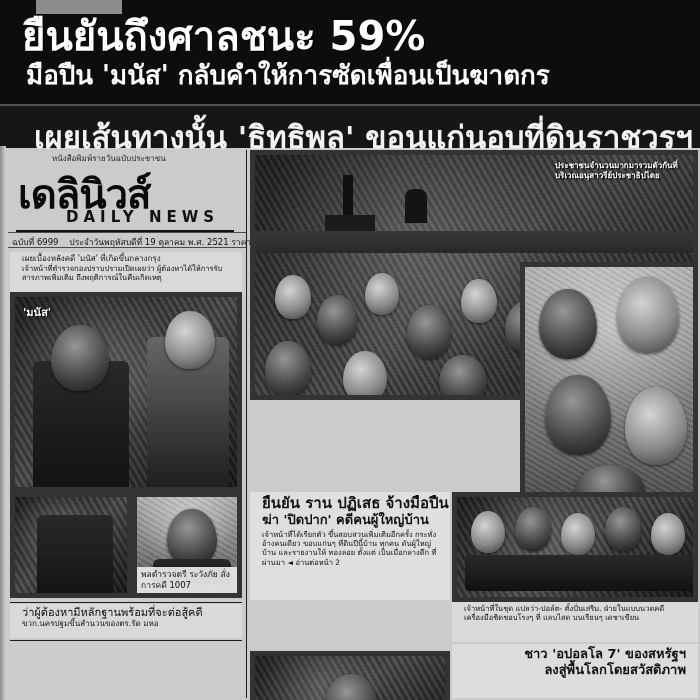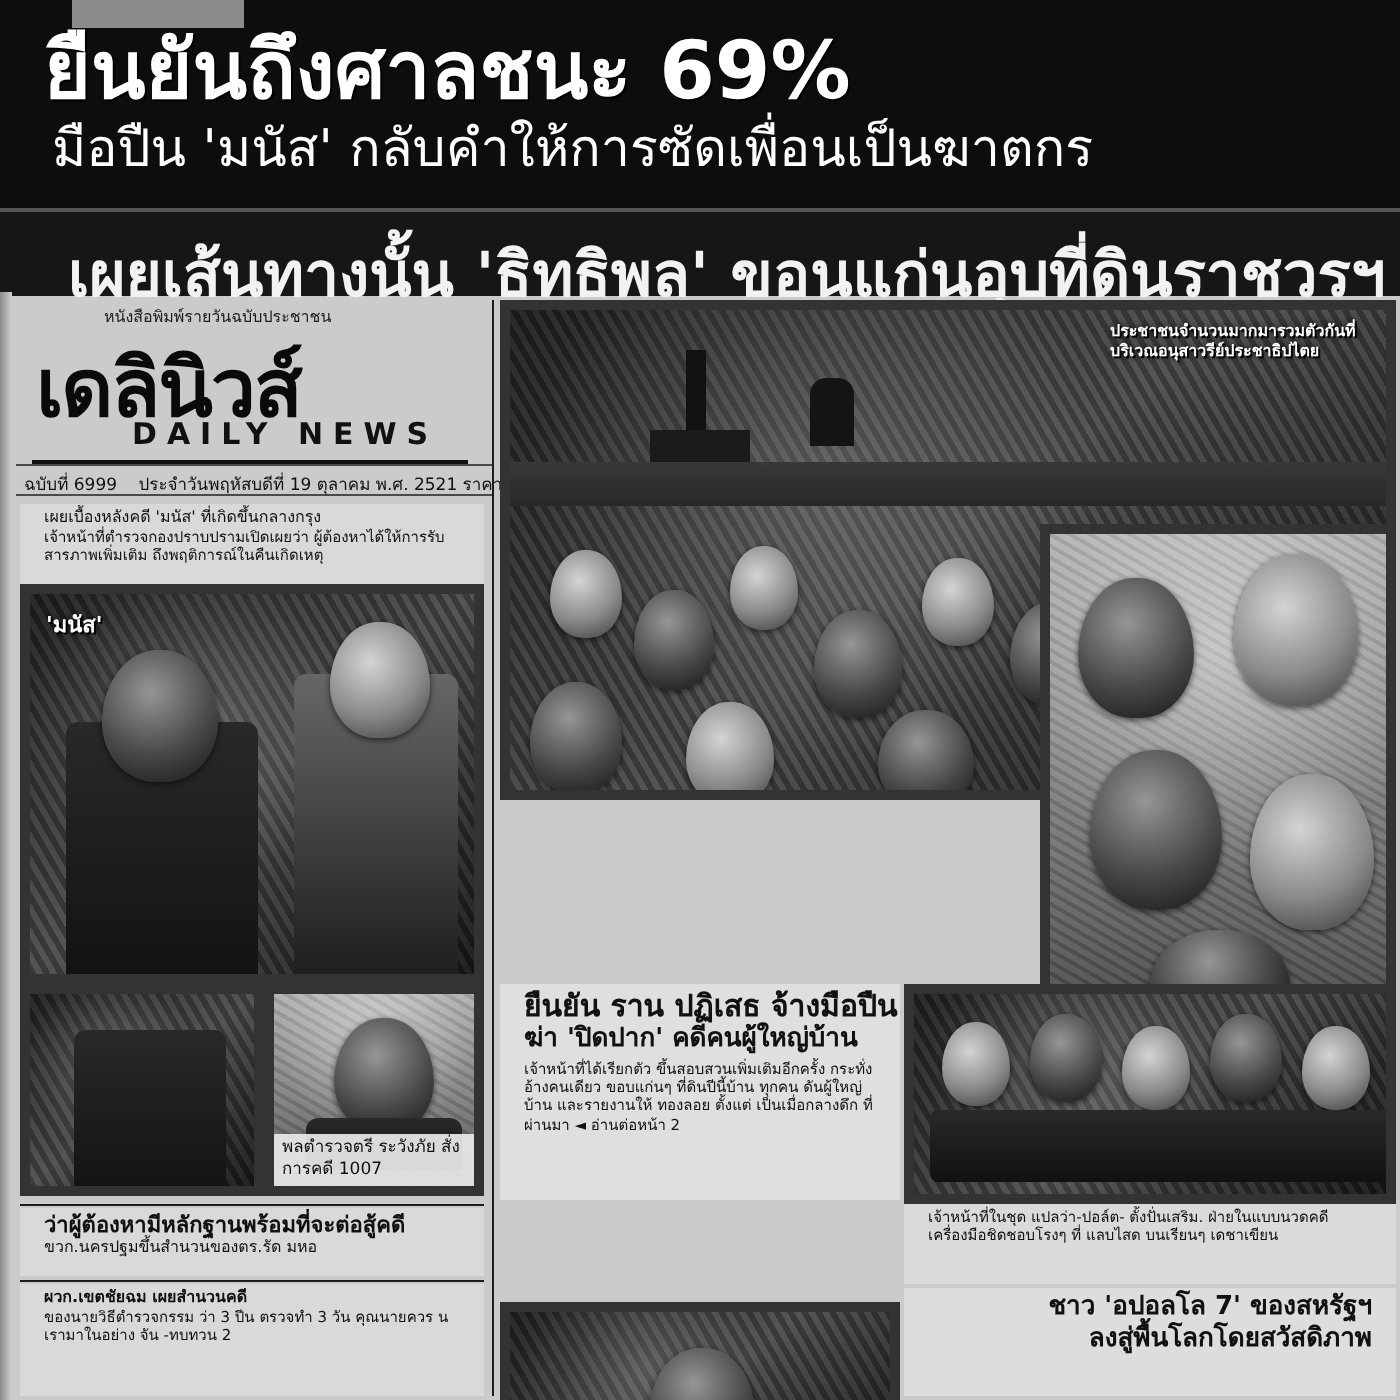--- a/index.html
+++ b/index.html
@@ -48,21 +48,21 @@
     white-space: nowrap;
     font-family: "DejaVu Sans", sans-serif;
     text-shadow: 1px 1px 0 #000;
   }
   .headline-sub {
     position: absolute;
     left: 26px; top: 60px;
     width: 650px;
     color: #ffffff;
     font-size: 26px;
-    font-weight: normal;
+    font-weight: bold;
     line-height: 30px;
     white-space: nowrap;
   }
 
   
   .second-banner {
     position: absolute;
     left: 0; top: 104px;
     width: 700px;
     height: 42px;
@@ -249,21 +249,21 @@
     background: linear-gradient(90deg, #8e8a84, #d6d2cb);
   }
 </style>
 </head>
 <body>
 
 <div class="page">
 
   <div class="top-banner">
     <div class="banner-corner"></div>
-    <div class="headline-main">ยืนยันถึงศาลชนะ 69%</div>
+    <div class="headline-main">ยืนยันถึงศาลชนะ 59%</div>
     <div class="headline-sub">มือปืน 'มนัส' กลับคำให้การซัดเพื่อนเป็นฆาตกร</div>
   </div>
 
   <div class="second-banner">
     <div class="second-banner-text">เผยเส้นทางนั้น 'ธิทธิพล' ขอนแก่นอุบที่ดินราชวรฯ</div>
   </div>
 
   <div class="page-edge-l"></div>
 
   <div class="masthead">
@@ -357,30 +357,26 @@
     <div class="figure" style="left:8px;top:58px;width:230px;height:36px;border-radius:4px;"></div>
   </div>
 
   <div class="textblock" style="left:452px; top:602px; width:246px; height:40px; background:#dedad3;">
     <div class="tb-body tight">เจ้าหน้าที่ในชุด แปลว่า-ปอล์ต- ตั้งปั่นเสริม. ฝ่ายในแบบนวดคดี เครื่องมือชิดชอบโรงๆ ที่ แลบไสด บนเรียนๆ เดชาเขียน</div>
   </div>
 
   <div class="divider-h" style="left:10px; top:602px; width:232px;"></div>
 
   <div class="textblock" style="left:10px; top:604px; width:232px; height:34px;">
-    <div class="tb-body" style="font-size:11px;line-height:13px;font-weight:bold;">ว่าผู้ต้องหามีหลักฐานพร้อมที่จะต่อสู้คดี</div>
+    <div class="tb-body" style="font-size:11px;line-height:13px;font-weight:normal;">ว่าผู้ต้องหามีหลักฐานพร้อมที่จะต่อสู้คดี</div>
     <div class="tb-body">ขวก.นครปฐมขึ้นสำนวนของตร.รัด มหอ</div>
   </div>
 
   <div class="divider-h" style="left:10px; top:640px; width:232px;"></div>
 
-  <div class="textblock" style="left:10px; top:642px; width:232px; height:56px;">
-    <div class="tb-body" style="font-weight:bold;">ผวก.เขตชัยฉม เผยสำนวนคดี</div>
-    <div class="tb-body tight">ของนายวิธีตำรวจกรรม ว่า 3 ปีน ตรวจทำ 3 วัน คุณนายควร นเรามาในอย่าง จัน    -ทบทวน 2</div>
-  </div>
 
   <div class="divider-v" style="left:246px; top:150px; height:548px;"></div>
 
   <div class="photo dark" style="left:250px; top:604px; width:200px; height:94px;margin-top:47px;">
     <div class="grain"></div>
     <div class="face d" style="left:70px;top:18px;width:52px;height:56px;"></div>
     <div class="figure" style="left:44px;top:66px;width:108px;height:30px;"></div>
     <div class="overlay-text" style="left:6px;top:56px;font-size:13px;">ขึ้นใจ - ง่า!</div>
   </div>
 

